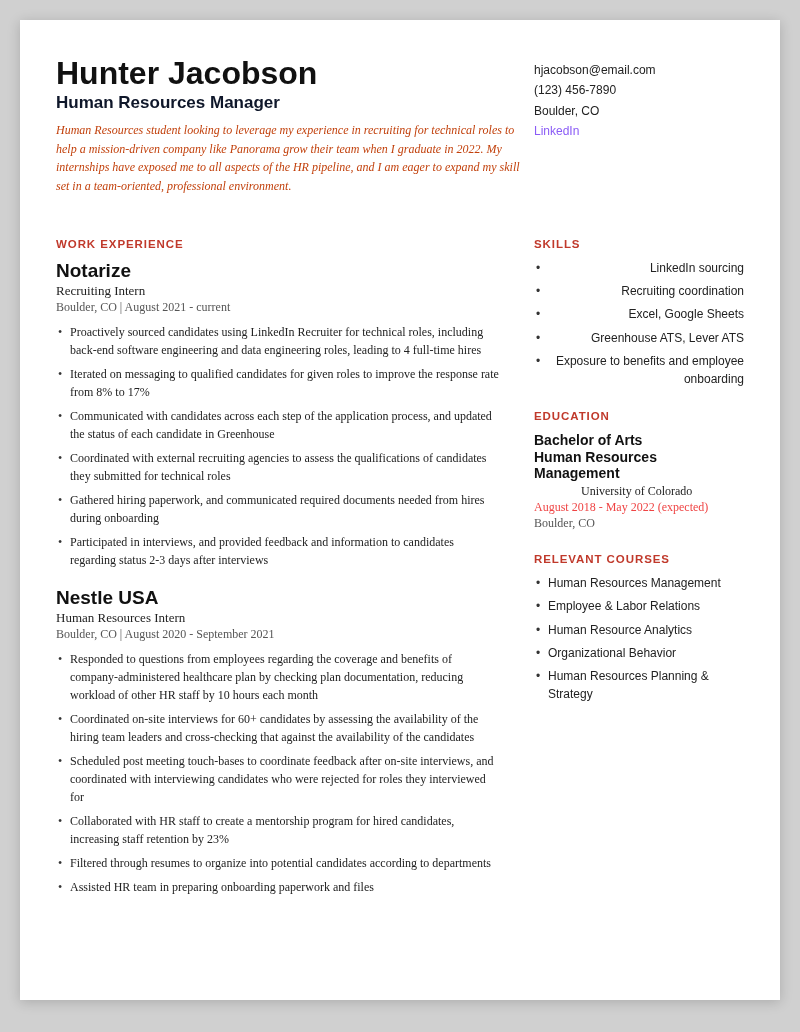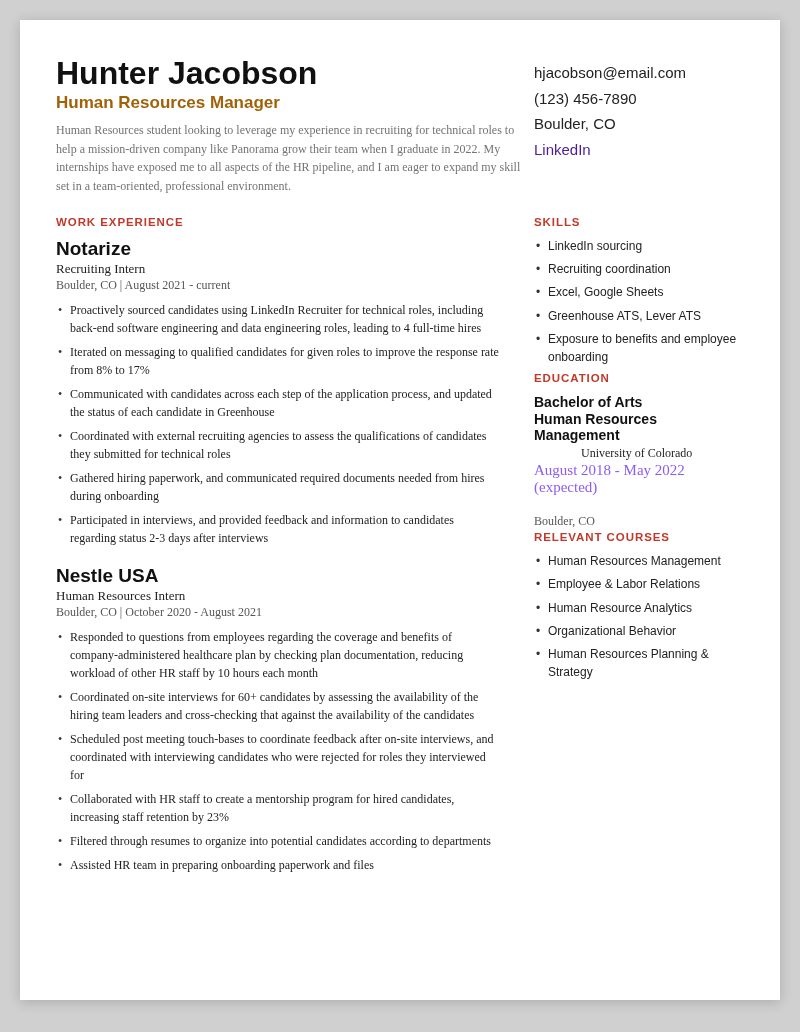--- a/index.html
+++ b/index.html
@@ -36,51 +36,53 @@
       font-size: 32px;
       font-weight: 900;
       color: #111;
       line-height: 1.1;
       margin-bottom: 2px;
     }
     .candidate-title {
       font-family: Arial, Helvetica, sans-serif;
       font-size: 17px;
       font-weight: 700;
-      color: #a16207;
+      color: #0f172a;
       margin-bottom: 8px;
     }
     .candidate-summary {
       font-size: 12px;
-      color: #737373;
+      color: #c2410c;
+      font-style: italic;
       line-height: 1.55;
     }
 
     
     .contact-info {
       font-family: Arial, Helvetica, sans-serif;
-      font-size: 15px;
+      font-size: 12px;
       color: #222;
       margin-bottom: 24px;
       line-height: 1.7;
     }
     .contact-link {
-      color: #4c1d95;
+      color: #8b5cf6;
       text-decoration: none;
     }
 
     
     .section-title {
       font-family: Arial, Helvetica, sans-serif;
       font-size: 11.5px;
       font-weight: 700;
       color: #c0392b;
       letter-spacing: 0.08em;
       text-transform: uppercase;
       margin-bottom: 10px;
+      margin-top: 22px;
       border: none;
     }
 
     
     .job-company {
       font-family: Arial, Helvetica, sans-serif;
       font-size: 19px;
       font-weight: 700;
       color: #111;
       margin-bottom: 1px;
@@ -112,20 +114,21 @@
       content: '•';
       position: absolute;
       left: 2px;
       color: #333;
     }
 
     
     .skills-list {
       list-style: none;
       padding-left: 0;
+      text-align: right;
     }
     .skills-list li {
       font-family: Arial, Helvetica, sans-serif;
       font-size: 12px;
       color: #222;
       margin-bottom: 6px;
       padding-left: 14px;
       position: relative;
       line-height: 1.45;
     }
@@ -151,23 +154,23 @@
       color: #111;
       margin-bottom: 3px;
     }
     .edu-university {
       font-size: 12px;
       color: #222;
       margin-bottom: 1px;
       margin-left: 47px;
     }
     .edu-dates {
-      font-size: 15px;
-      color: #8b5cf6;
-      margin-bottom: 18px;
+      font-size: 12px;
+      color: #ef4444;
+      margin-bottom: 1px;
     }
     .edu-location {
       font-size: 12px;
       color: #555;
       margin-bottom: 2px;
     }
 
     
     .courses-list {
       list-style: none;
@@ -240,21 +243,21 @@
           <li>Communicated with candidates across each step of the application process, and updated the status of each candidate in Greenhouse</li>
           <li>Coordinated with external recruiting agencies to assess the qualifications of candidates they submitted for technical roles</li>
           <li>Gathered hiring paperwork, and communicated required documents needed from hires during onboarding</li>
           <li>Participated in interviews, and provided feedback and information to candidates regarding status 2-3 days after interviews</li>
         </ul>
       </div>
 
       <div>
         <div class="job-company">Nestle USA</div>
         <div class="job-title">Human Resources Intern</div>
-        <div class="job-location-date">Boulder, CO  |  October 2020 - August 2021</div>
+        <div class="job-location-date">Boulder, CO  |  August 2020 - September 2021</div>
         <ul class="bullet-list">
           <li>Responded to questions from employees regarding the coverage and benefits of company-administered healthcare plan by checking plan documentation, reducing workload of other HR staff by 10 hours each month</li>
           <li>Coordinated on-site interviews for 60+ candidates by assessing the availability of the hiring team leaders and cross-checking that against the availability of the candidates</li>
           <li>Scheduled post meeting touch-bases to coordinate feedback after on-site interviews, and coordinated with interviewing candidates who were rejected for roles they interviewed for</li>
           <li>Collaborated with HR staff to create a mentorship program for hired candidates, increasing staff retention by 23%</li>
           <li>Filtered through resumes to organize into potential candidates according to departments</li>
           <li>Assisted HR team in preparing onboarding paperwork and files</li>
         </ul>
       </div>
 

